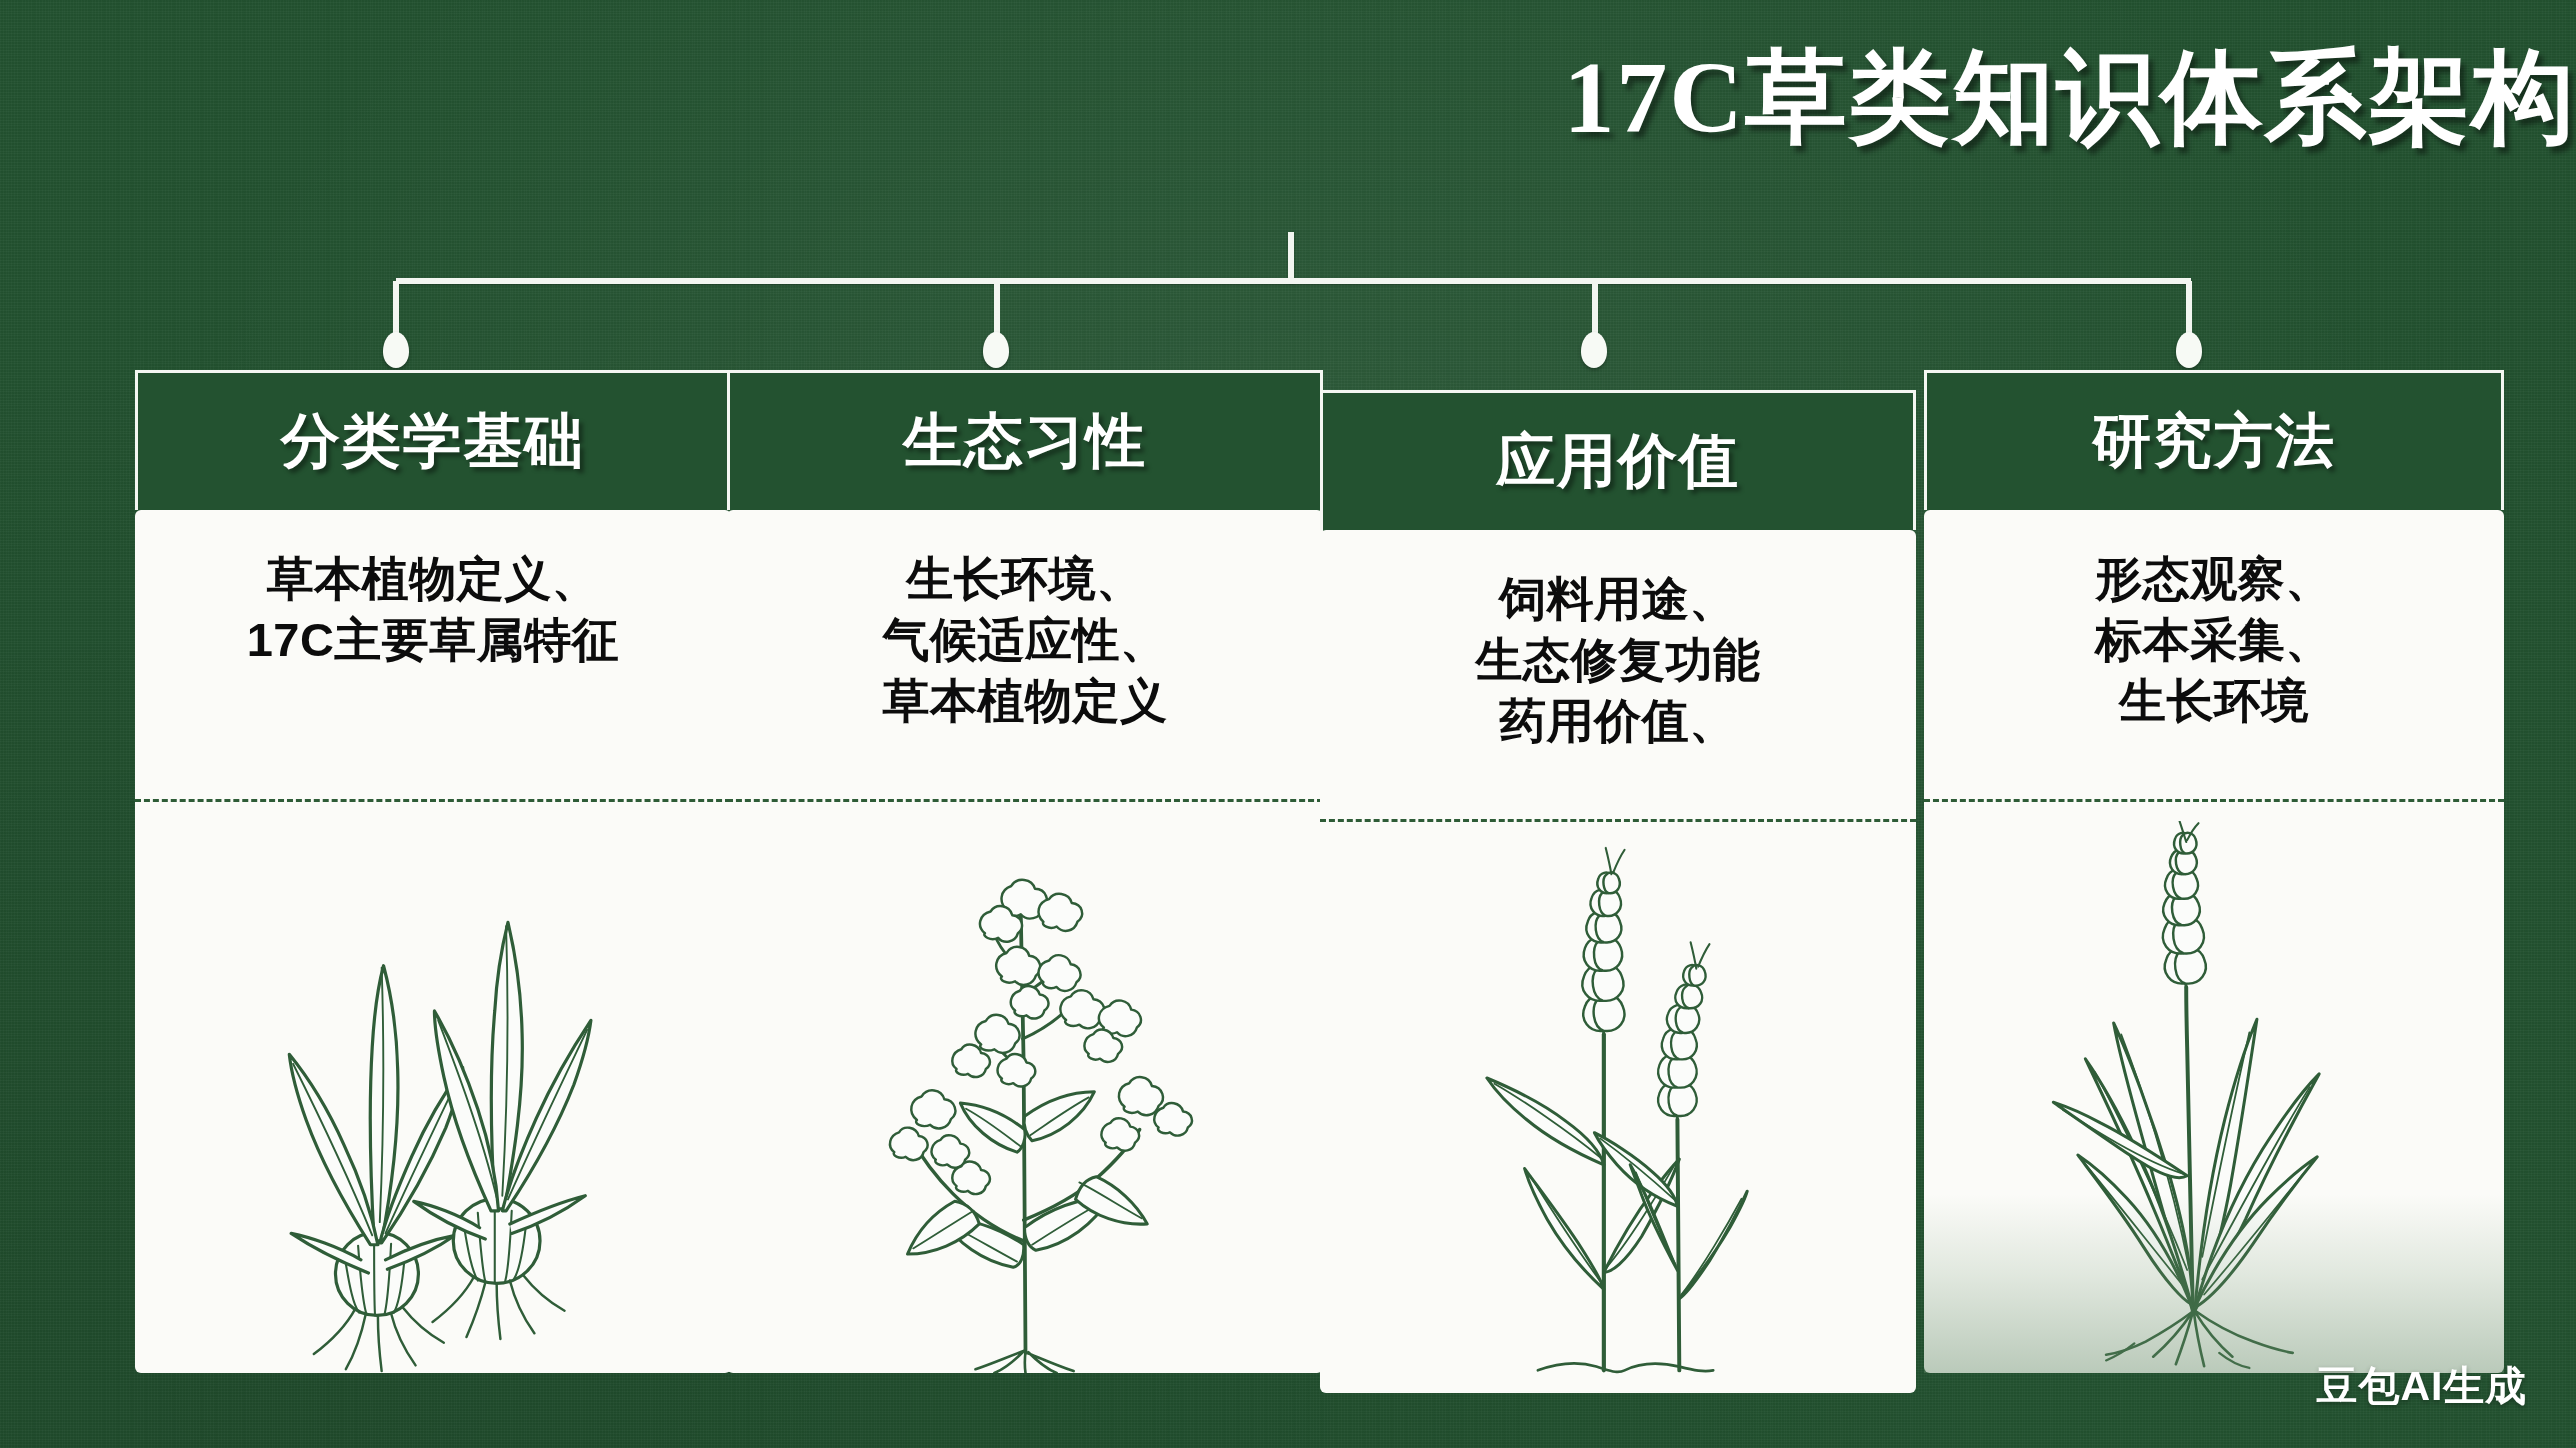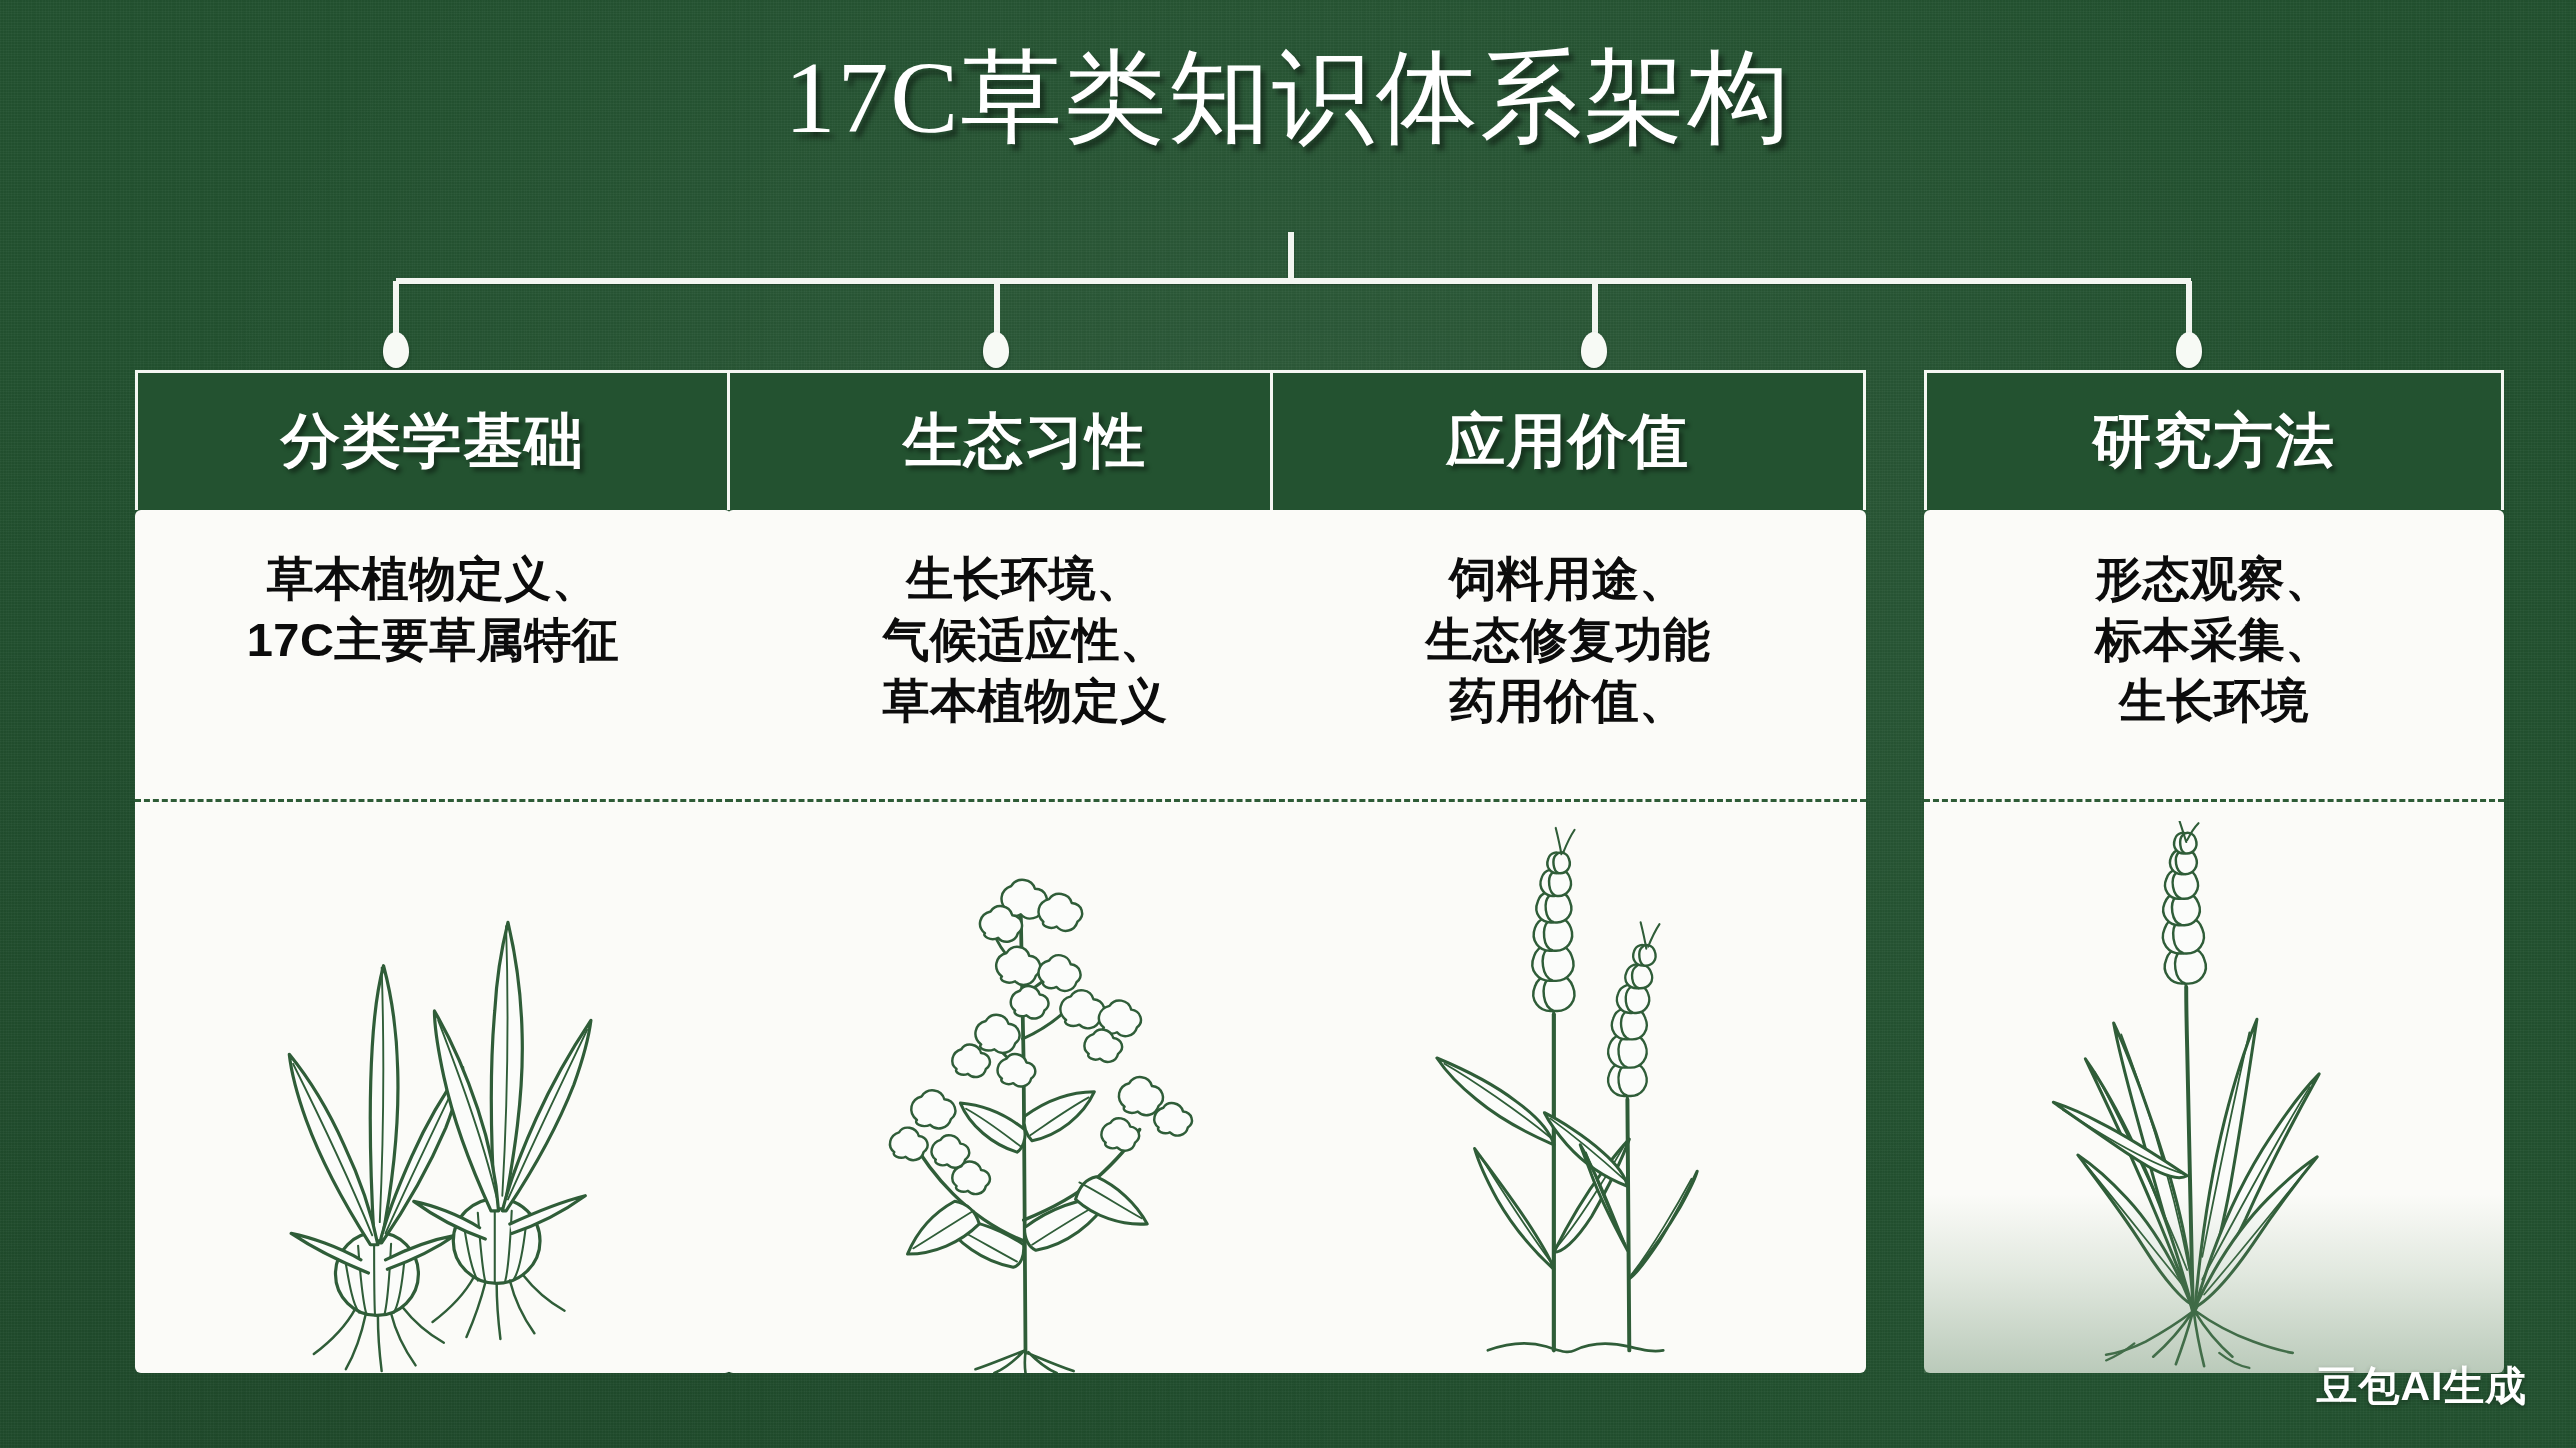--- a/index.html
+++ b/index.html
@@ -21,23 +21,23 @@
       repeating-linear-gradient(90deg, rgba(255,255,255,0.018) 0px, rgba(255,255,255,0.018) 0.9px, rgba(0,0,0,0.014) 0.9px, rgba(0,0,0,0.014) 2.8px),
       radial-gradient(ellipse at 50% 35%, rgba(255,255,255,0.055) 0%, rgba(0,0,0,0) 62%),
       radial-gradient(ellipse at 12% 96%, rgba(0,0,0,0.10) 0%, rgba(0,0,0,0) 55%);
     pointer-events:none;
   }
 
   
   #page-title{
     position:absolute;
     top:30px; left:0; right:0;
-    text-align:center;
+    text-align:right;
     font-family:"Liberation Serif","DejaVu Serif",serif;
-    font-weight:normal;
+    font-weight:bold;
     font-size:102px;
     letter-spacing:1.9px;
     color:#ffffff;
     text-shadow: 4.7px 5.7px 5.7px rgba(0,0,0,0.42);
     white-space:nowrap;
   }
 
   
   #connector-layer{ position:absolute; inset:0; pointer-events:none; }
   .conn-stem{
@@ -288,21 +288,21 @@
 
             <path d="M330 288 c-10-8-7-22 5-25 6-10 21-8 24 3 11 1 16 14 7 21 -3 10-15 13-22 6 -9 4-18-2-14-5z"></path>
             <path d="M366 310 c-8-6-5-18 5-21 5-8 18-6 21 4 9 1 13 11 5 17 -2 9-13 11-19 5 -7 3-15-2-12-5z"></path>
             <path d="M310 326 c-8-6-5-18 5-21 5-8 18-6 21 4 9 1 13 11 5 17 -2 9-13 11-19 5 -7 3-15-2-12-5z"></path>
           </g>
         </svg>
       </div>
     </div>
   </div>
 
-  <div class="card" id="card-3" style="left:1270px;">
+  <div class="card" id="card-3" style="left:1320px;margin-top:20px;">
     <div class="card-head">
       <div class="card-head-title">应用价值</div>
     </div>
     <div class="card-body">
       <div class="card-text">
         <span>饲料用途、</span>
         <span>生态修复功能</span>
         <span>药用价值、</span>
       </div>
       <div class="card-sep"></div>

